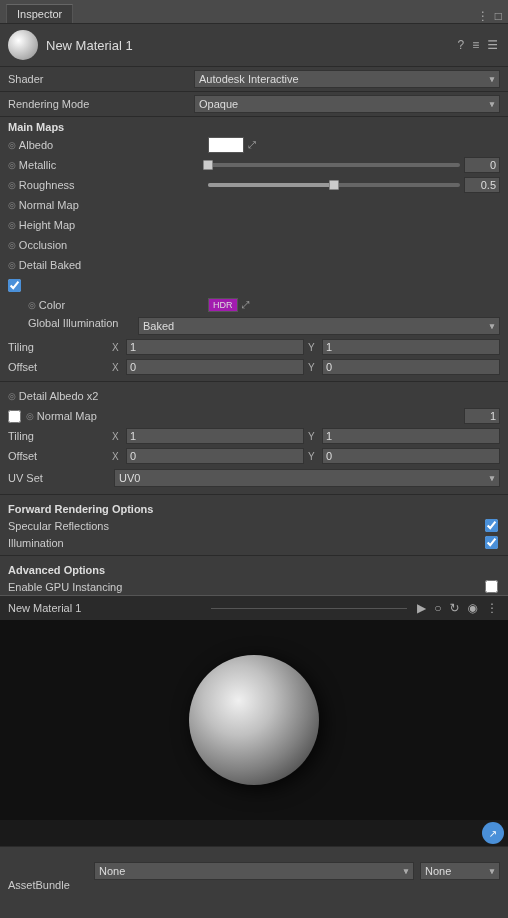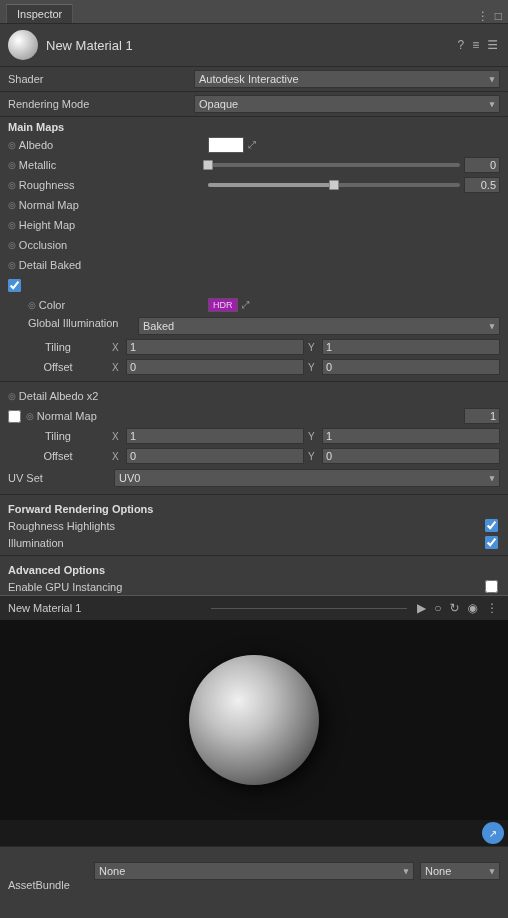--- a/index.html
+++ b/index.html
@@ -174,21 +174,20 @@
     
     .tiling-row {
       display: flex;
       align-items: center;
       padding: 2px 8px;
       gap: 4px;
     }
     .tiling-label {
       color: #ccc;
       flex: 0 0 100px;
-      text-align: center;
     }
     .tiling-xy {
       flex: 1;
       display: flex;
       gap: 4px;
     }
     .xy-field {
       display: flex;
       align-items: center;
       gap: 2px;
@@ -625,21 +624,21 @@
     </div>
   </div>
 
   <div class="divider"></div>
 
   <div class="section-header">
     <span>Forward Rendering Options</span>
   </div>
 
   <div class="option-row">
-    <span class="option-label">Roughness Highlights</span>
+    <span class="option-label">Specular Reflections</span>
     <input type="checkbox" class="cb-small" checked="" style="">
   </div>
 
   <div class="option-row">
     <span class="option-label">Illumination</span>
     <input type="checkbox" class="cb-small" checked="" style="">
   </div>
 
   <div class="divider"></div>
 

